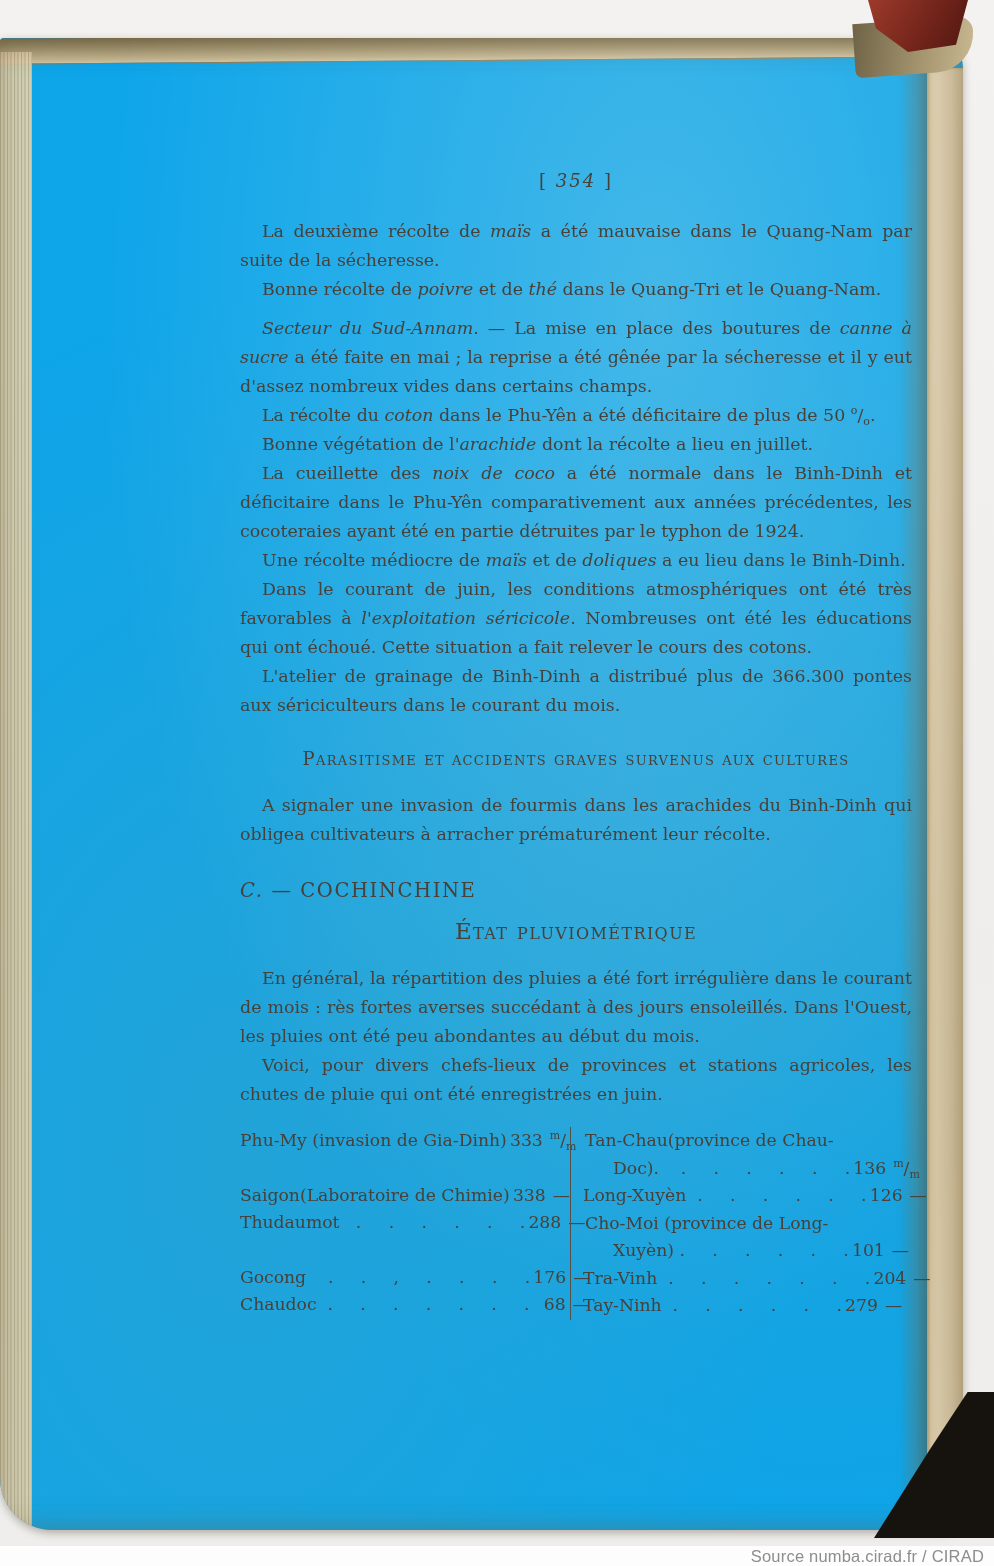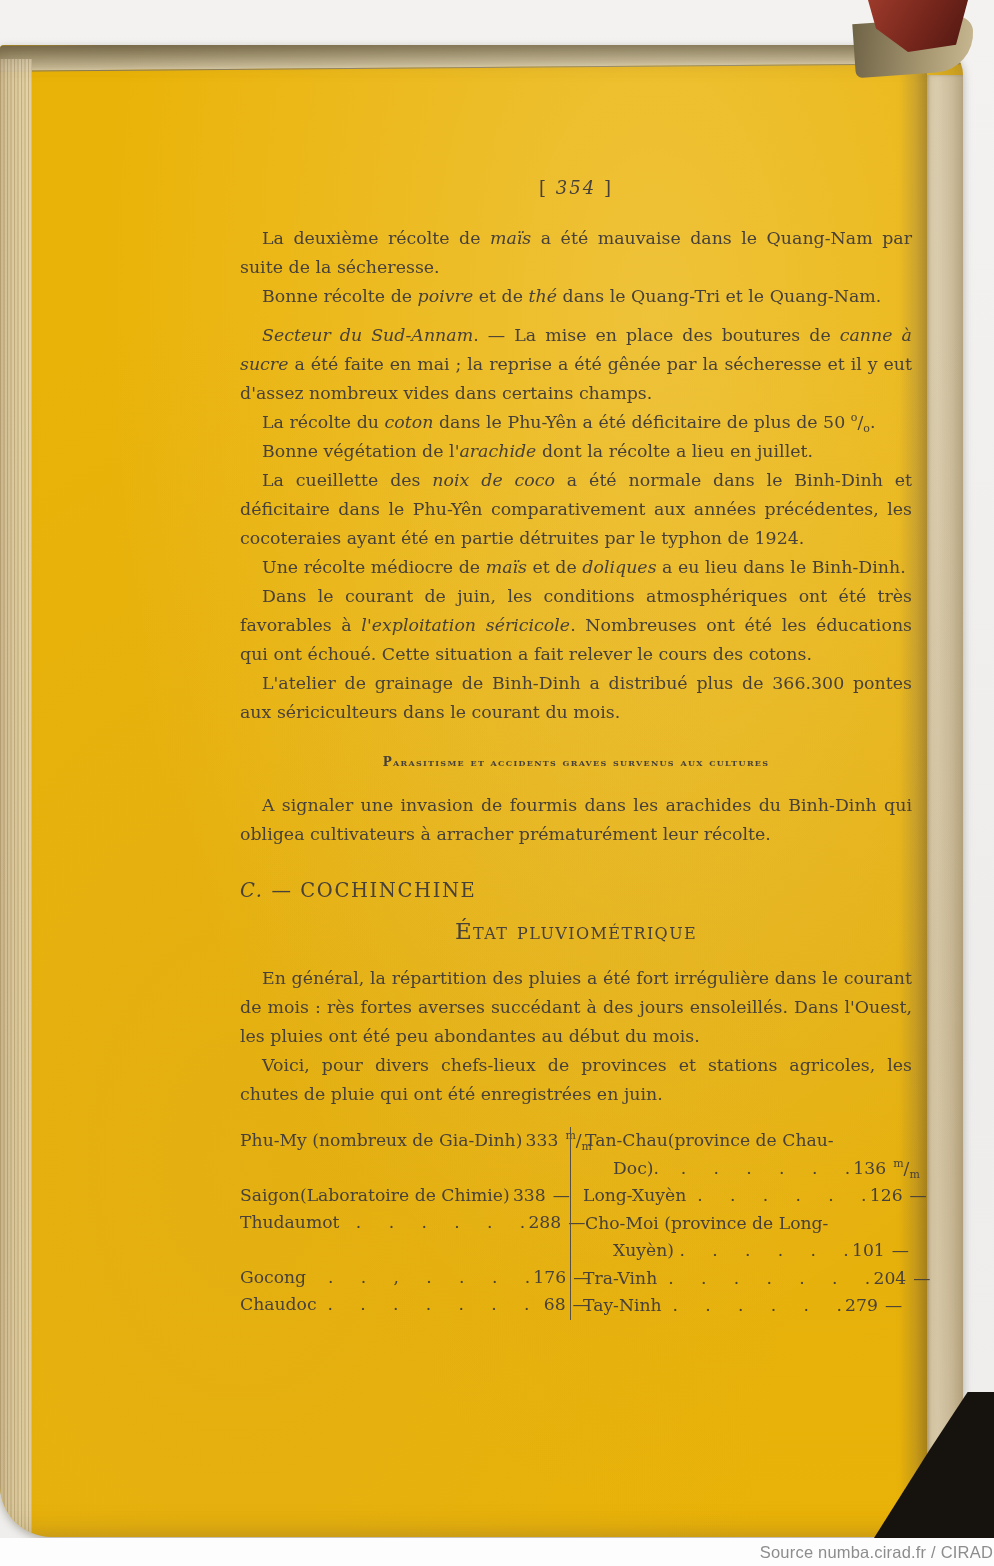--- a/index.html
+++ b/index.html
@@ -3,22 +3,22 @@
 <meta charset="utf-8">
 <style>
   html,body{margin:0;padding:0;}
   body{
     width:994px;height:1566px;position:relative;overflow:hidden;
     background:linear-gradient(#f3f2f0,#eeedeb 60%,#efeeec);
     font-family:"DejaVu Serif","Liberation Serif",serif;
   }
   
   .book{
-    position:absolute;left:0;top:45px;width:963px;height:1492px;
-    background:#eab308;
+    position:absolute;left:0;top:38px;width:963px;height:1492px;
+    background:#0ea5e9;
     border-radius:4px 30px 18px 52px;
     box-shadow:0 3px 9px rgba(60,50,30,.35);
     overflow:hidden;z-index:2;
   }
   .page-texture{
     position:absolute;inset:0;pointer-events:none;
     background:
       radial-gradient(ellipse at 68% 18%, rgba(255,250,232,.22), transparent 60%),
       radial-gradient(ellipse at 25% 75%, rgba(180,150,90,.12), transparent 55%),
       radial-gradient(ellipse at 85% 60%, rgba(170,140,85,.10), transparent 50%);
@@ -64,46 +64,46 @@
     clip-path:polygon(0 0,100% 0,88% 86%,40% 100%,8% 55%);
     z-index:4;
   }
   .black-corner{
     position:absolute;left:874px;top:1392px;width:120px;height:146px;
     background:#16130f;
     clip-path:polygon(78% 0,100% 0,100% 100%,0 100%,46% 40%);
     z-index:6;
   }
   .source-bar{
-    position:absolute;left:0;bottom:0;width:994px;height:28px;
+    position:absolute;left:0;bottom:0;width:994px;height:20px;
     background:#fdfdfd;z-index:7;
     display:flex;justify-content:flex-end;align-items:center;
-    padding-right:1px;box-sizing:border-box;
+    padding-right:10px;box-sizing:border-box;
     font-family:"Liberation Sans","DejaVu Sans",sans-serif;
     font-size:16.5px;color:#8d8d8d;letter-spacing:.2px;
   }
   
   .content{
     position:absolute;left:240px;top:130px;width:672px;
     color:#48413a;z-index:5;
   }
   .pagenum{
     text-align:center;font-size:18px;line-height:25px;
     margin:0 0 24px 0;letter-spacing:2px;
   }
   p.bodyp{
     margin:0;font-size:17.4px;line-height:29px;
     text-align:justify;text-indent:22px;
   }
   p.mt10{margin-top:10px;}
   p.mt20{margin-top:20px;}
   .bodyp sup,.bodyp sub{font-size:11px;line-height:0;}
   .h-sc{
-    text-align:center;font-variant:small-caps;font-weight:bold;
-    font-size:12px;letter-spacing:1.3px;margin:28px 0 22px 0;
+    text-align:center;font-variant:small-caps;font-weight:normal;
+    font-size:18px;letter-spacing:1.3px;margin:28px 0 22px 0;
   }
   .h-main{
     text-align:left;font-weight:normal;
     font-size:19.5px;letter-spacing:1.6px;margin:30px 0 0 0;
   }
   .h-sc2{
     text-align:center;font-variant:small-caps;font-weight:normal;
     font-size:23px;letter-spacing:1.4px;margin:16px 0 0 0;
   }
   
@@ -153,21 +153,21 @@
     <h2 class="h-main"><i>C.</i><span> — COCHINCHINE</span></h2>
     <h3 class="h-sc2">État pluviométrique</h3>
 
     <p class="bodyp mt20"><span>En général, la répartition des pluies a été fort irrégulière dans le courant de mois : rès fortes averses succédant à des jours ensoleillés. Dans l'Ouest, les pluies ont été peu abondantes au début du mois.</span></p>
     <p class="bodyp"><span>Voici, pour divers chefs-lieux de provinces et stations agricoles, les chutes de pluie qui ont été enregistrées en juin.</span></p>
 
     <div class="rain-table">
       <div class="tcol tcol-left">
           <div class="trow">
             <div class="tline">
-              <span class="tlabel">Phu-My (nombreux de Gia-Dinh)</span>
+              <span class="tlabel">Phu-My (invasion de Gia-Dinh)</span>
               <span class="tspacer"></span>
               <span class="tval">333</span>
               <span class="tunit"><sup>m</sup>/<sub>m</sub></span>
             </div>
           </div>
           <div class="trow">
             <div class="tline">
               <span class="tlabel">Saigon(Laboratoire de Chimie)</span>
               <span class="tspacer"></span>
               <span class="tval">338</span>

